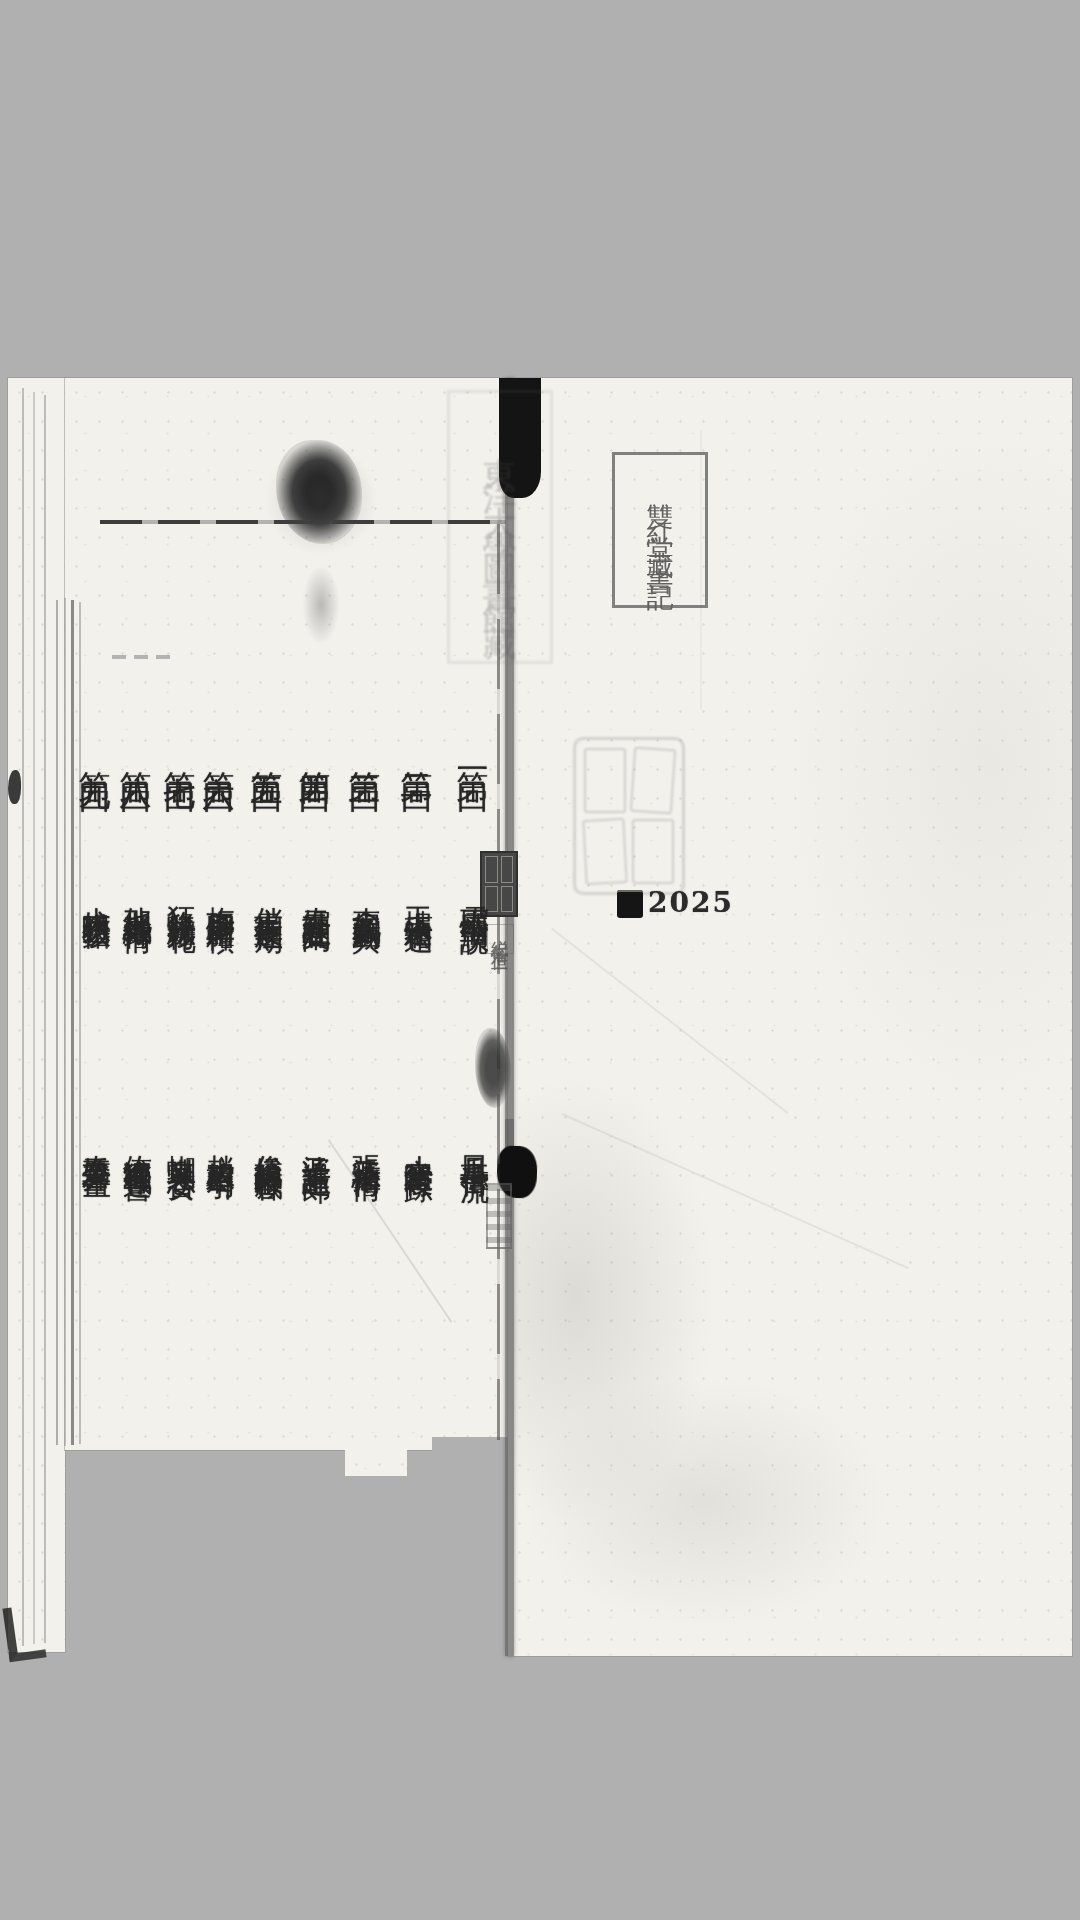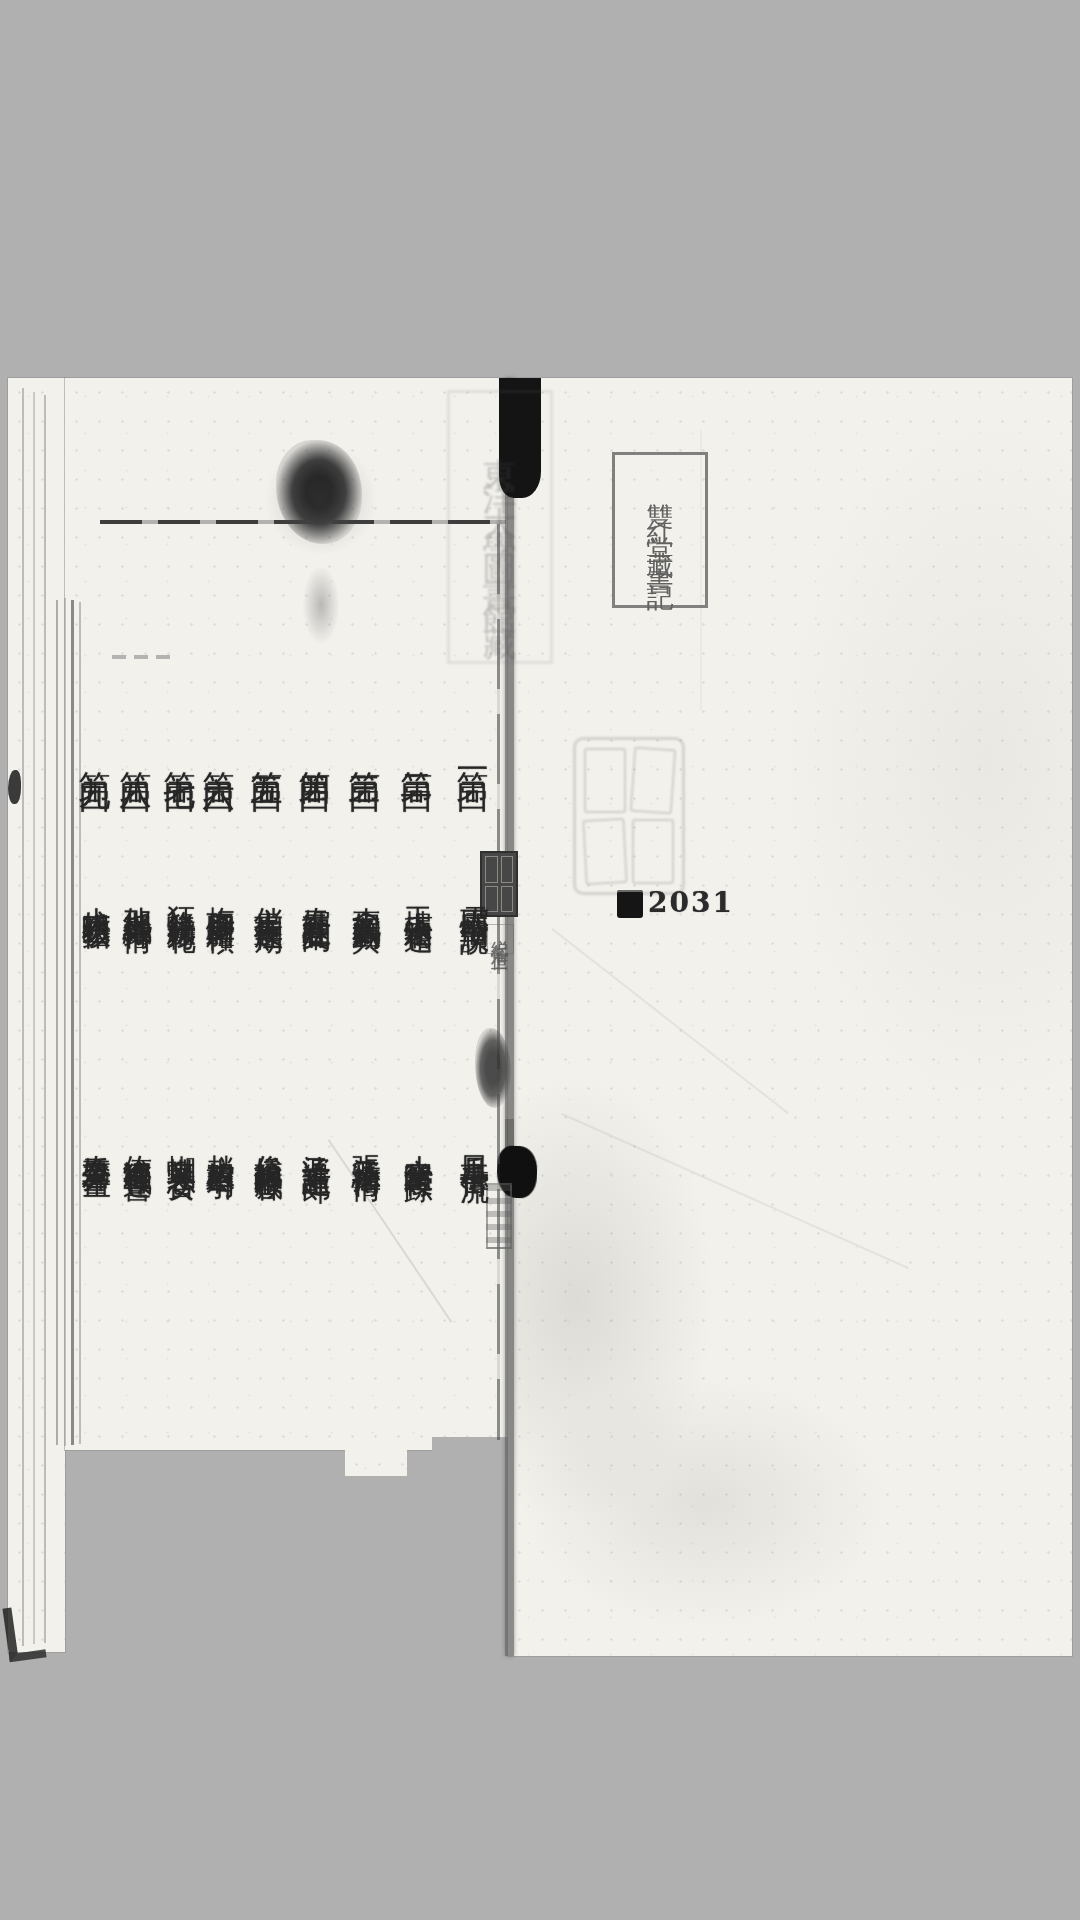--- a/index.html
+++ b/index.html
@@ -109,21 +109,21 @@
        grid-template-columns:1fr 1fr;grid-template-rows:1fr 1fr;gap:6px;padding:8px;">
     <div style="border:2px solid rgba(110,110,110,.6);border-radius:3px;"></div>
     <div style="border:2px solid rgba(110,110,110,.6);border-radius:3px;transform:rotate(4deg);"></div>
     <div style="border:2px solid rgba(110,110,110,.6);border-radius:3px;transform:rotate(-3deg);"></div>
     <div style="border:2px solid rgba(110,110,110,.6);border-radius:3px;"></div>
   </div>
 
   <div class="abs blob" style="left:617px;top:890px;width:26px;height:28px;background:#151515;border-radius:3px;
        box-shadow:inset 0 6px 0 -4px #6a6a66, inset 0 14px 0 -12px #6a6a66;"></div>
   <div class="abs" style="left:648px;top:886px;font-size:28px;font-weight:bold;color:#2b2b2b;letter-spacing:2px;
-       text-shadow:0 0 1px rgba(30,30,30,.7);">2031</div>
+       text-shadow:0 0 1px rgba(30,30,30,.7);">2025</div>
 
   <div id="toc">
       <div class="abs vtext toc-header" style="left: 459px; top: 746px; width: 36px;">第一回</div>
       <div class="abs vtext toc-line" style="left: 459px; top: 884px; width: 36px;">雲雨情今朝演說</div>
       <div class="abs vtext toc-line" style="left: 459px; top: 1132px; width: 36px;">風月事千古傳流</div>
       <div class="abs vtext toc-header" style="left: 403px; top: 746px; width: 36px;">第二回</div>
       <div class="abs vtext toc-line" style="left: 403px; top: 884px; width: 36px;">玉樓人中途相遇</div>
       <div class="abs vtext toc-line" style="left: 403px; top: 1132px; width: 36px;">小安童隨後尋踪</div>
       <div class="abs vtext toc-header" style="left: 351px; top: 746px; width: 36px;">第三回</div>
       <div class="abs vtext toc-line" style="left: 351px; top: 884px; width: 36px;">李文妃觀劇動興</div>

